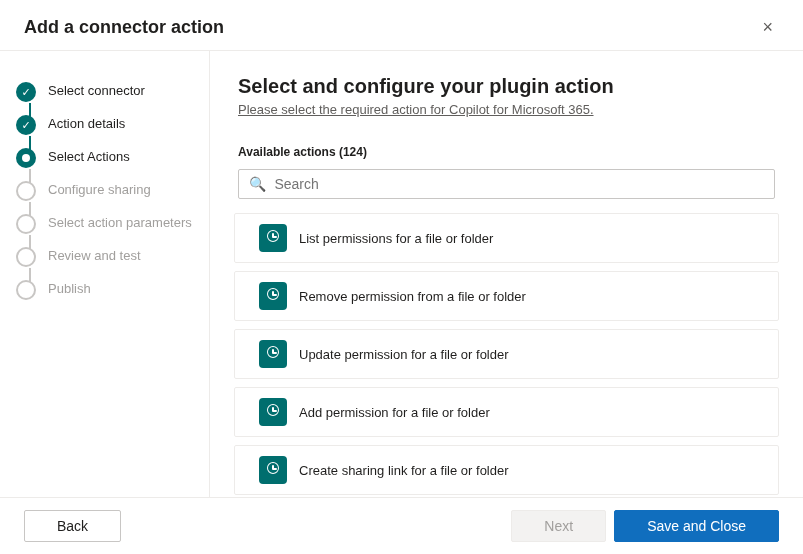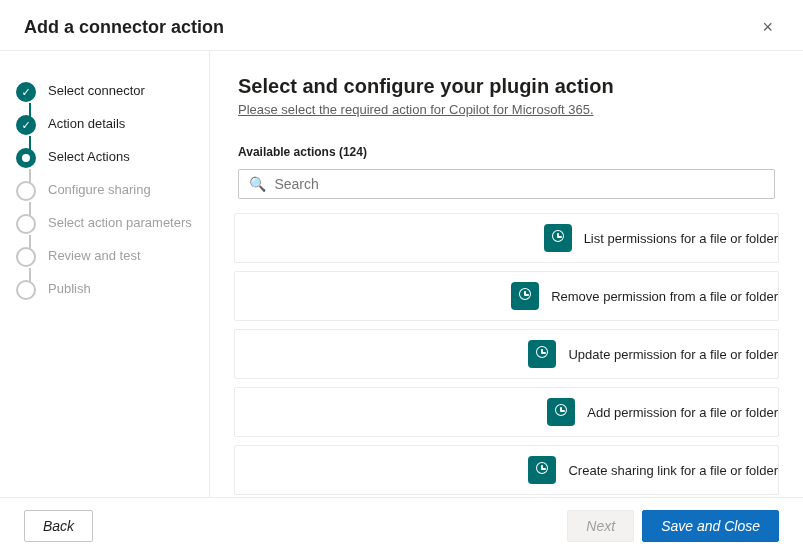--- a/index.html
+++ b/index.html
@@ -172,27 +172,26 @@
       background: transparent;
     }
     .actions-list {
       flex: 1;
       overflow-y: auto;
       margin: 0 -4px;
     }
     .action-item {
       display: flex;
       align-items: center;
-      padding: 10px 0;
+      padding: 10px 24px;
       border: 1px solid #edebe9;
       border-radius: 2px;
       margin-bottom: 8px;
       cursor: pointer;
       background: #fff;
-      justify-content: flex-end;
     }
     .action-icon-box {
       width: 28px;
       height: 28px;
       background: #006e6e;
       border-radius: 4px;
       display: flex;
       align-items: center;
       justify-content: center;
       margin-right: 12px;
@@ -211,29 +210,28 @@
     .dialog-footer {
       display: flex;
       align-items: center;
       justify-content: space-between;
       padding: 12px 24px;
       border-top: 1px solid #edebe9;
       flex-shrink: 0;
       background: #fff;
     }
     .btn {
-      padding: 7px 18px;
+      padding: 7px 32px;
       border-radius: 2px;
       font-size: 14px;
       cursor: pointer;
       border: 1px solid #c8c6c4;
       background: #fff;
       color: #201f1e;
       font-family: inherit;
-      font-style: italic;
     }
     .btn-primary {
       background: #fff;
       color: #201f1e;
       border: 1px solid #c8c6c4;
     }
     .btn-primary:disabled {
       background: #f3f2f1;
       color: #a19f9d;
       cursor: default;

